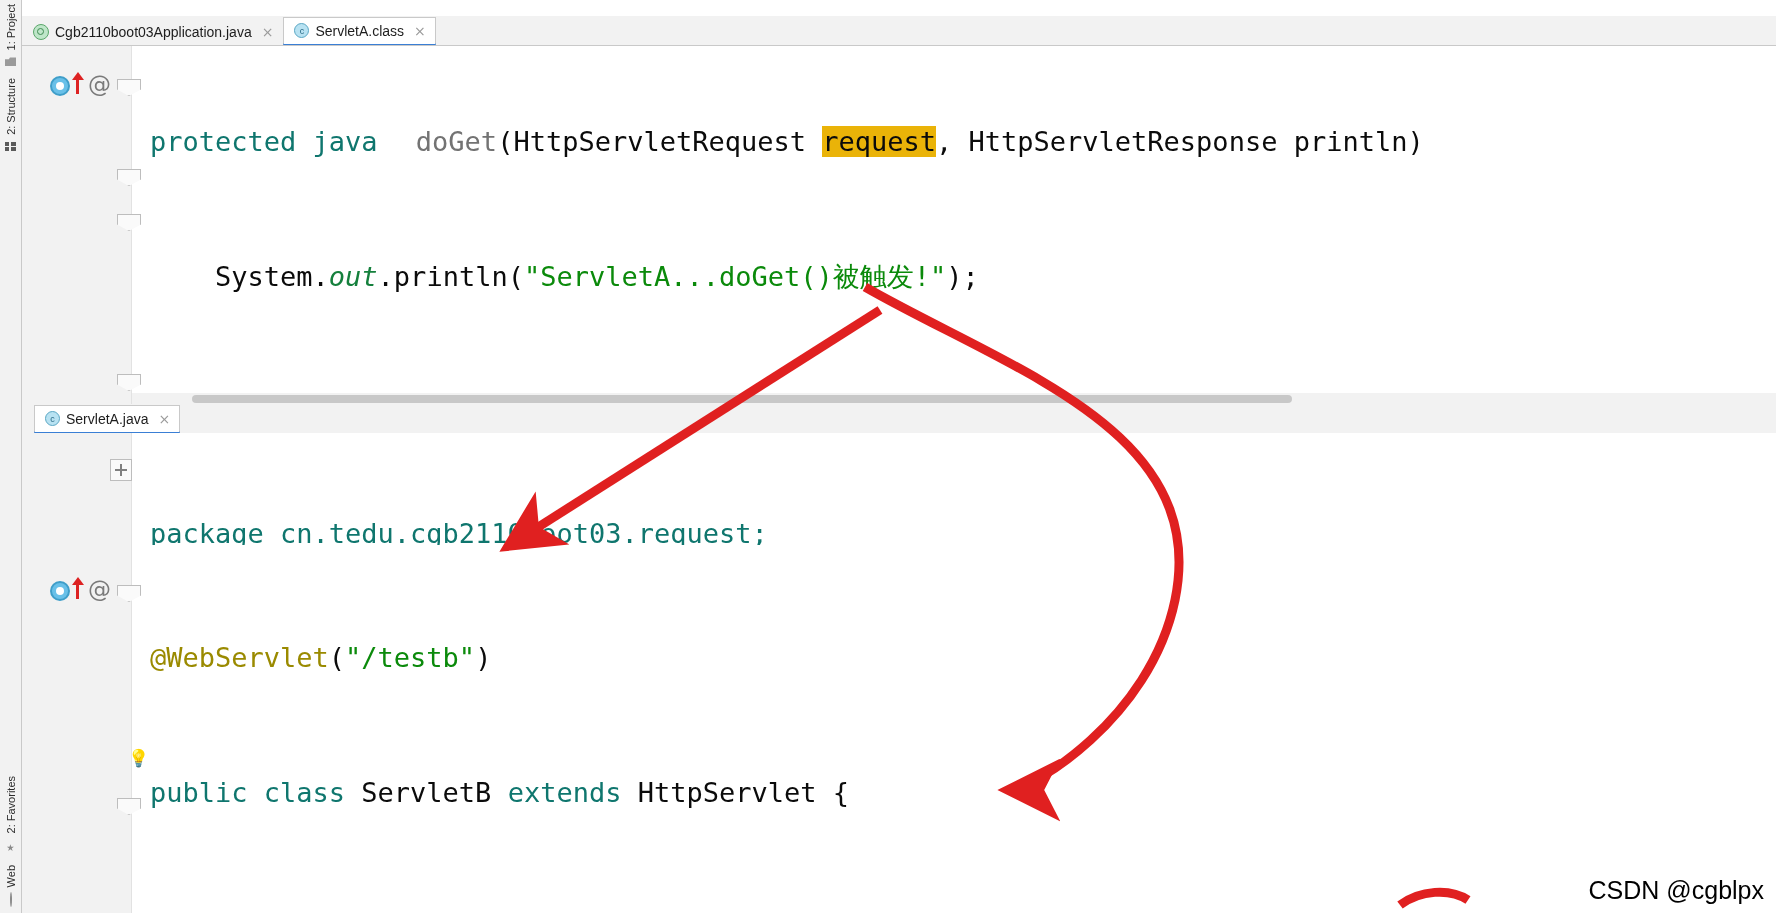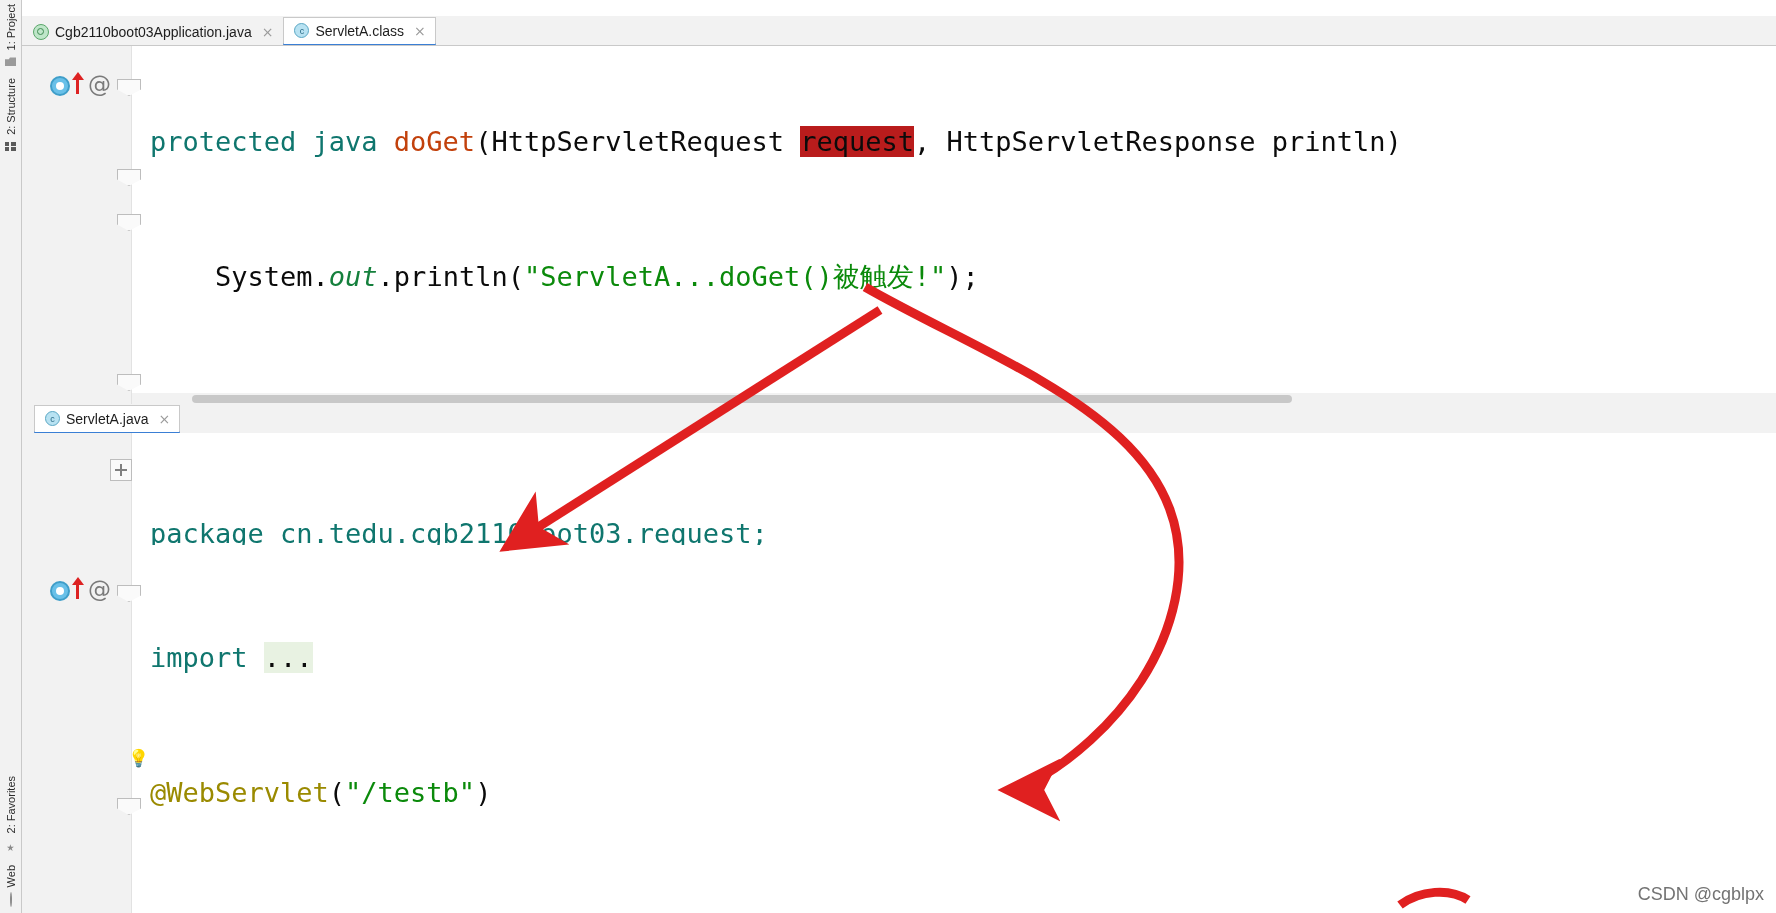--- a/index.html
+++ b/index.html
@@ -69,27 +69,27 @@
   }
   .code{
     position:absolute;top:0;left:110px;right:0;bottom:0;
     font-family:"DejaVu Sans Mono",monospace;font-size:27px;line-height:45px;
     white-space:pre;color:#0b0b0b;
   }
   .ln{position:relative;height:45px;padding-left:18px;box-sizing:border-box;}
 
   
   .kw{color:#0f766e;}
-  .mth{color:#c2410c;}
+  .mth{color:#737373;margin-left:22px;}
   .str{color:#0b8a0b;}
   .cmt{color:#8b1a10;font-style:italic;}
   .stat{color:#15803d;font-style:italic;}
   .ann{color:#9a8a00;}
   .cls-name{color:#0b0b0b;}
-  .idhl{background:#b91c1c;}
+  .idhl{background:#eab308;}
   .foldhl{background:#e8f2e2;}
   .scroll-x{
     position:absolute;left:110px;right:0;bottom:0;height:11px;background:#f2f2f2;
   }
   .scroll-x i{position:absolute;left:60px;width:1100px;top:2px;height:8px;
     background:#c8c8c8;border-radius:4px;display:block;}
 
   
   .gm{position:absolute;font-family:"DejaVu Sans",sans-serif;}
   .ovr{left:28px;width:20px;height:20px;border-radius:50%;background:#69c0e8;
@@ -111,21 +111,21 @@
   }
   .foldplus::after{content:"";position:absolute;left:4px;top:9px;width:12px;height:2px;background:#808080;}
   .foldplus::before{content:"";position:absolute;left:9px;top:4px;width:2px;height:12px;background:#808080;}
   .bulb{left:106px;width:18px;height:18px;color:#e8b93a;font-size:17px;line-height:17px;}
 
   
   #overlay{position:absolute;left:0;top:0;width:1776px;height:913px;z-index:40;pointer-events:none;}
   
   #watermark{
     position:absolute;right:12px;bottom:8px;z-index:45;
-    font-family:"Liberation Sans",sans-serif;font-size:18px;color:#737373;
+    font-family:"Liberation Sans",sans-serif;font-size:25px;color:#000000;
   }
   .tab-divider{position:absolute;left:22px;right:0;height:1px;background:#c9c9c9;}
 </style>
 </head>
 <body>
 
 <div id="toolstrip">
   <div class="strip-group">
     <div class="vbtn">1: Project</div>
     <span class="vicon">
@@ -207,21 +207,20 @@
         <i></i>
         <b></b>
       </span>
     <span class="gm atsym" style="top:145px;">@</span>
     <span class="gm foldtag" style="top:152px;"></span>
     <span class="gm bulb" style="top:317px;">💡</span>
     <span class="gm foldtag" style="top:365px;"></span>
   </div>
   <div class="code">
     <div class="ln" style="height:22px;line-height:22px;overflow:hidden;"><span class="kw">package cn.tedu.cgb2110boot03.request;</span></div>
-    <div class="ln" style="height:45px;"><span class="kw">import </span><span class="foldhl">...</span></div>
     <div class="ln"><span class="ann">@WebServlet</span><span>(</span><span class="str">"/testb"</span><span>)</span></div>
     <div class="ln"><span class="kw">public class </span><span class="cls-name">ServletB </span><span class="kw">extends </span><span class="cls-name">HttpServlet {</span></div>
     
     
     
     
     
     
   </div>
 </div>

